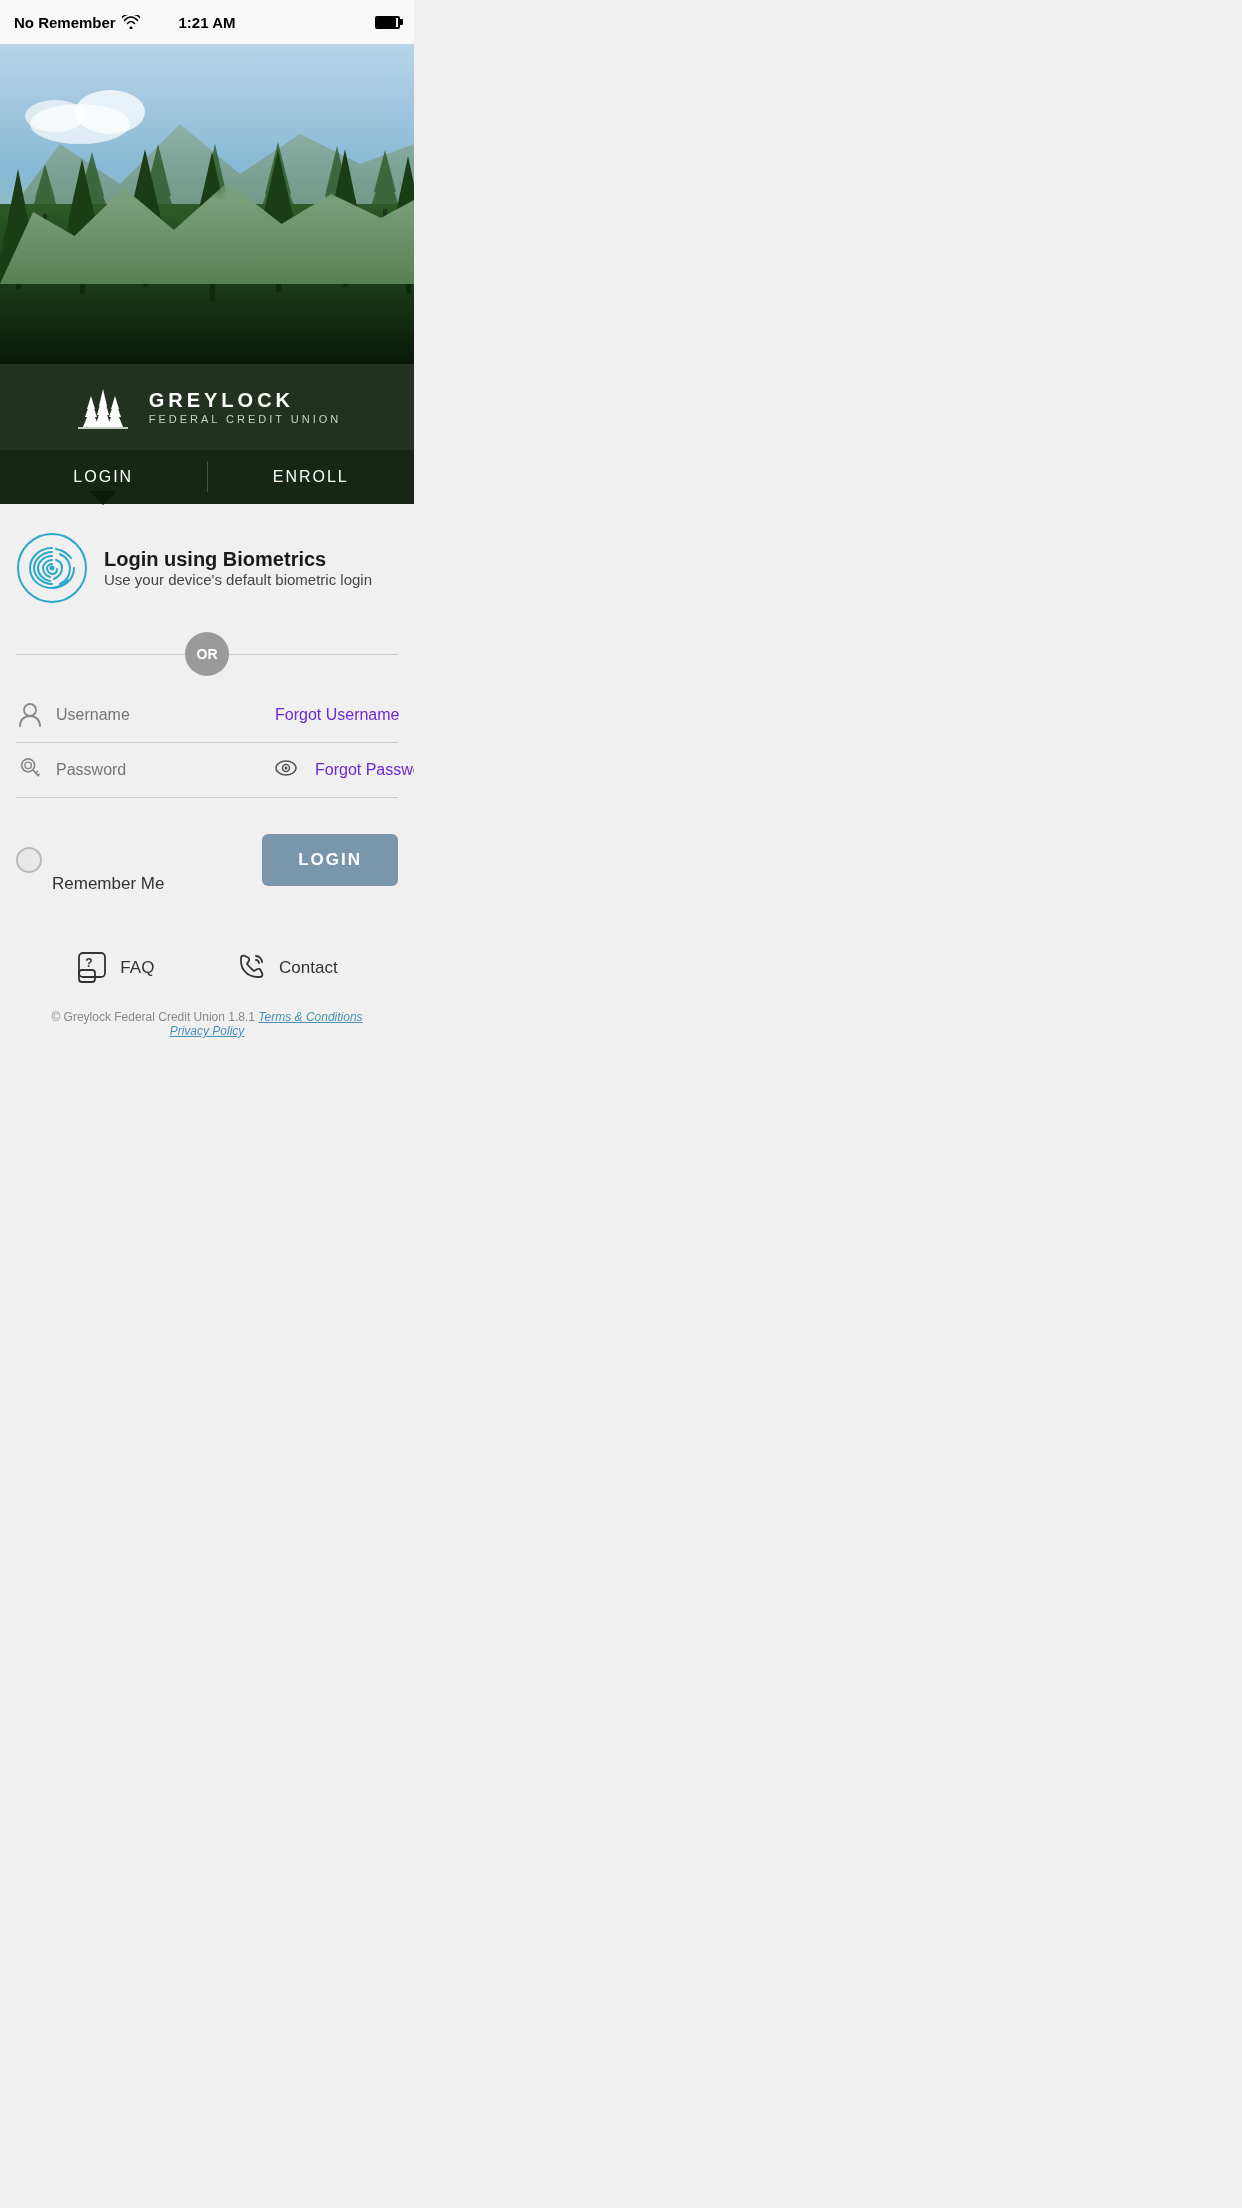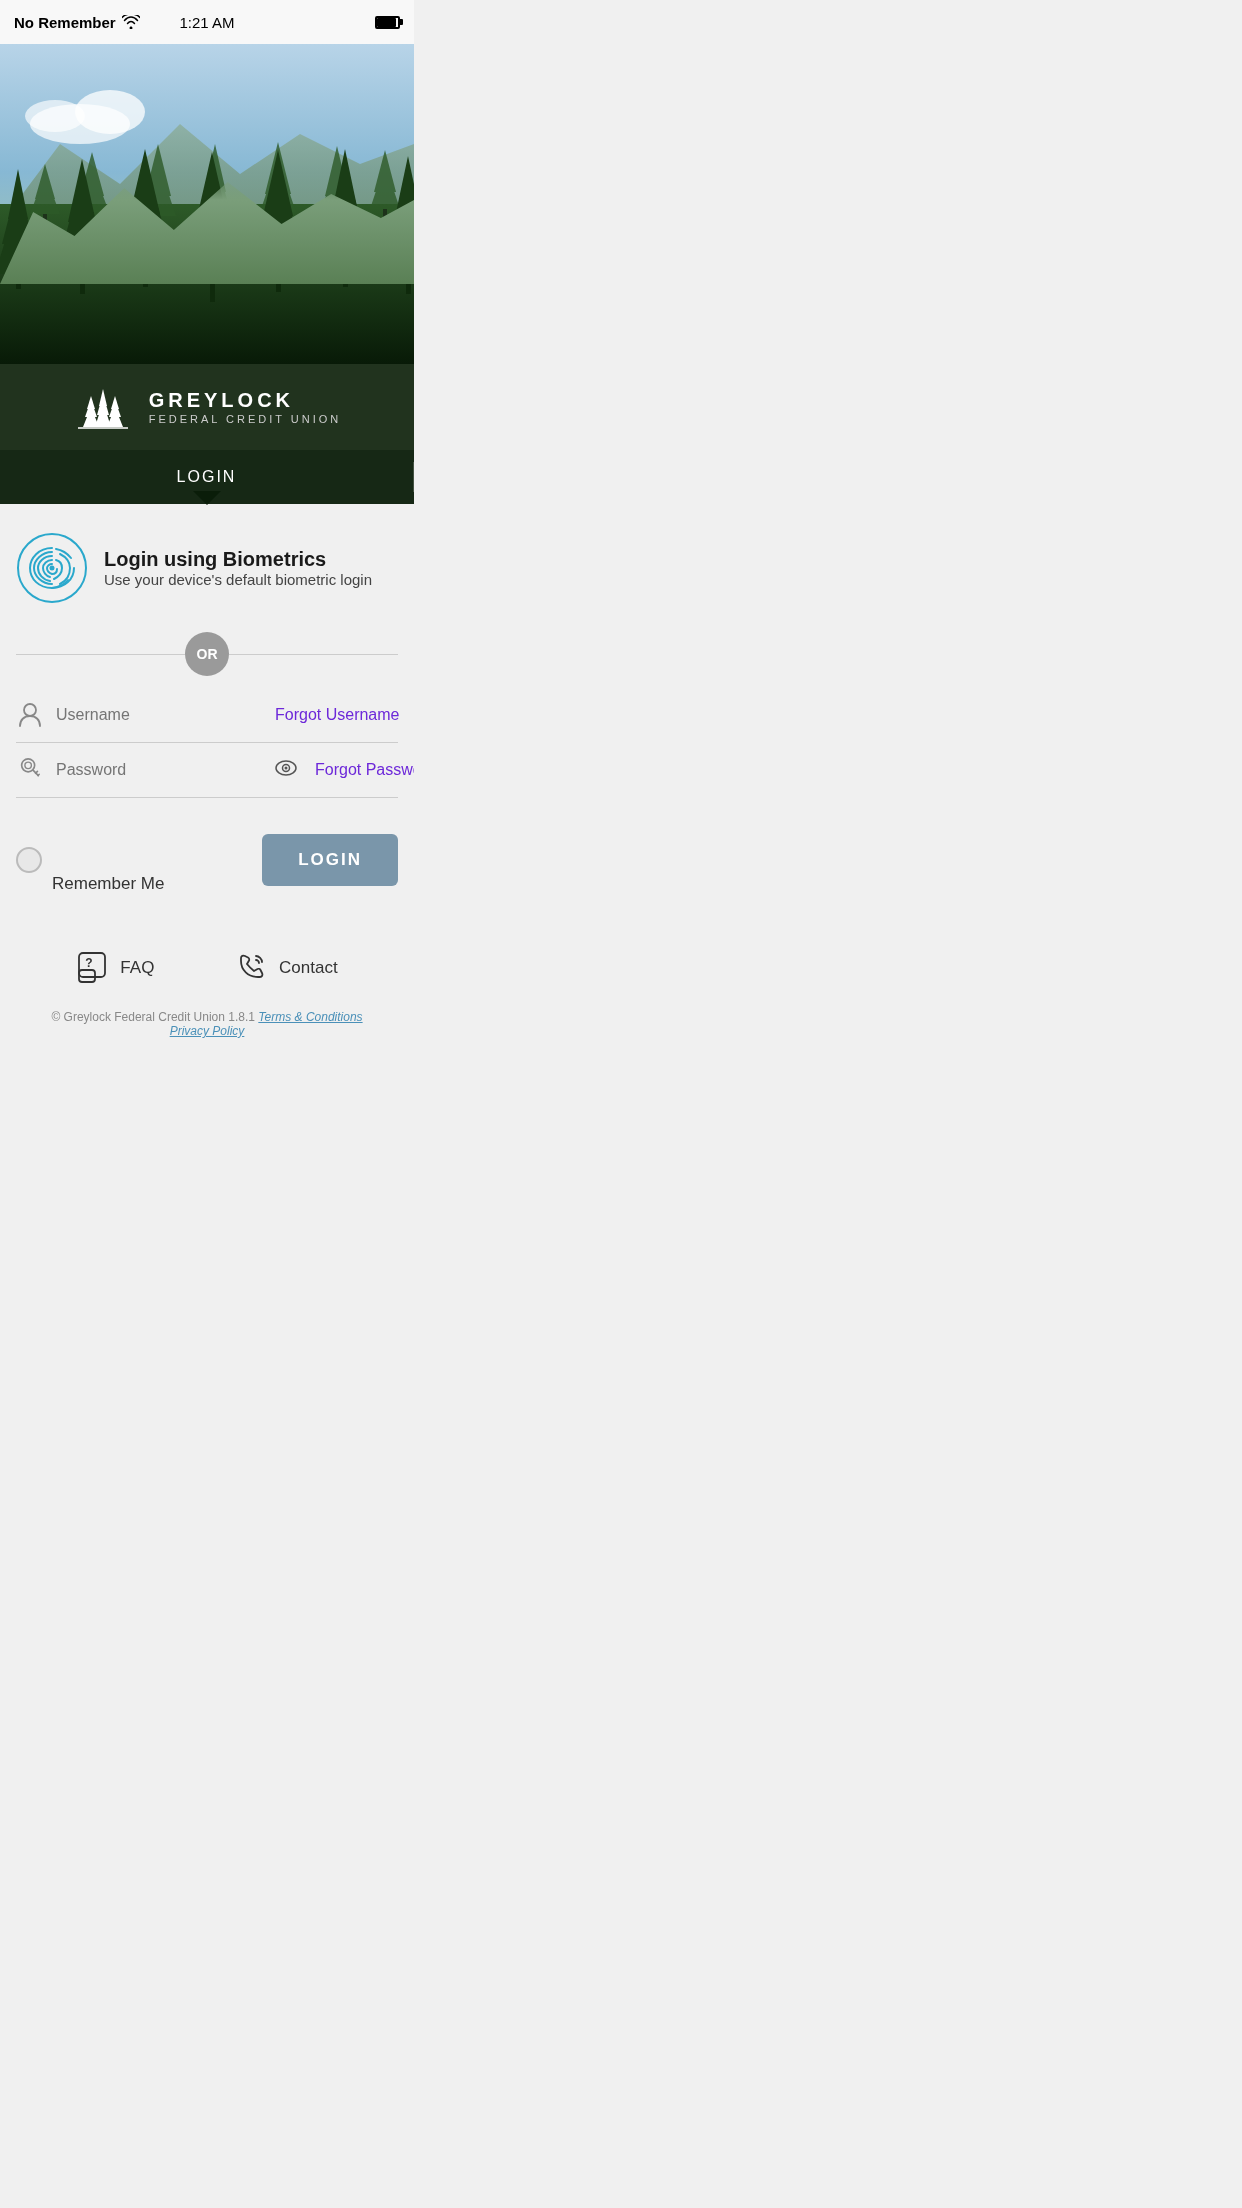--- a/index.html
+++ b/index.html
@@ -29,21 +29,21 @@
       align-items: center;
       gap: 6px;
       font-size: 15px;
       font-weight: 600;
     }
     .status-center {
       position: absolute;
       left: 50%;
       transform: translateX(-50%);
       font-size: 15px;
-      font-weight: 400;
+      font-weight: 700;
     }
     .status-right {
       display: flex;
       align-items: center;
       gap: 4px;
     }
     .battery-icon {
       width: 25px;
       height: 13px;
       border: 2px solid #000;
@@ -498,20 +498,23 @@
     <span class="logo-main">GREYLOCK</span>
     <span class="logo-sub">FEDERAL CREDIT UNION</span>
   </div>
 </div>
 
 <div class="tab-bar">
   <div class="tab-item active">
     <span>LOGIN</span>
   </div>
   <div class="tab-divider"></div>
+  <div class="tab-item">
+    <span>ENROLL</span>
+  </div>
 </div>
 
 <div class="main-content">
 
   <div class="biometrics-section">
 
     <svg class="fingerprint-icon" viewBox="0 0 72 72" fill="none">
       <circle cx="36" cy="36" r="34" stroke="#2aa8cc" stroke-width="2" fill="none"></circle>
 
       <path d="M36 20 C26 20 18 28 18 36 C18 44 26 52 36 52" stroke="#2aa8cc" stroke-width="2" fill="none" stroke-linecap="round"></path>

